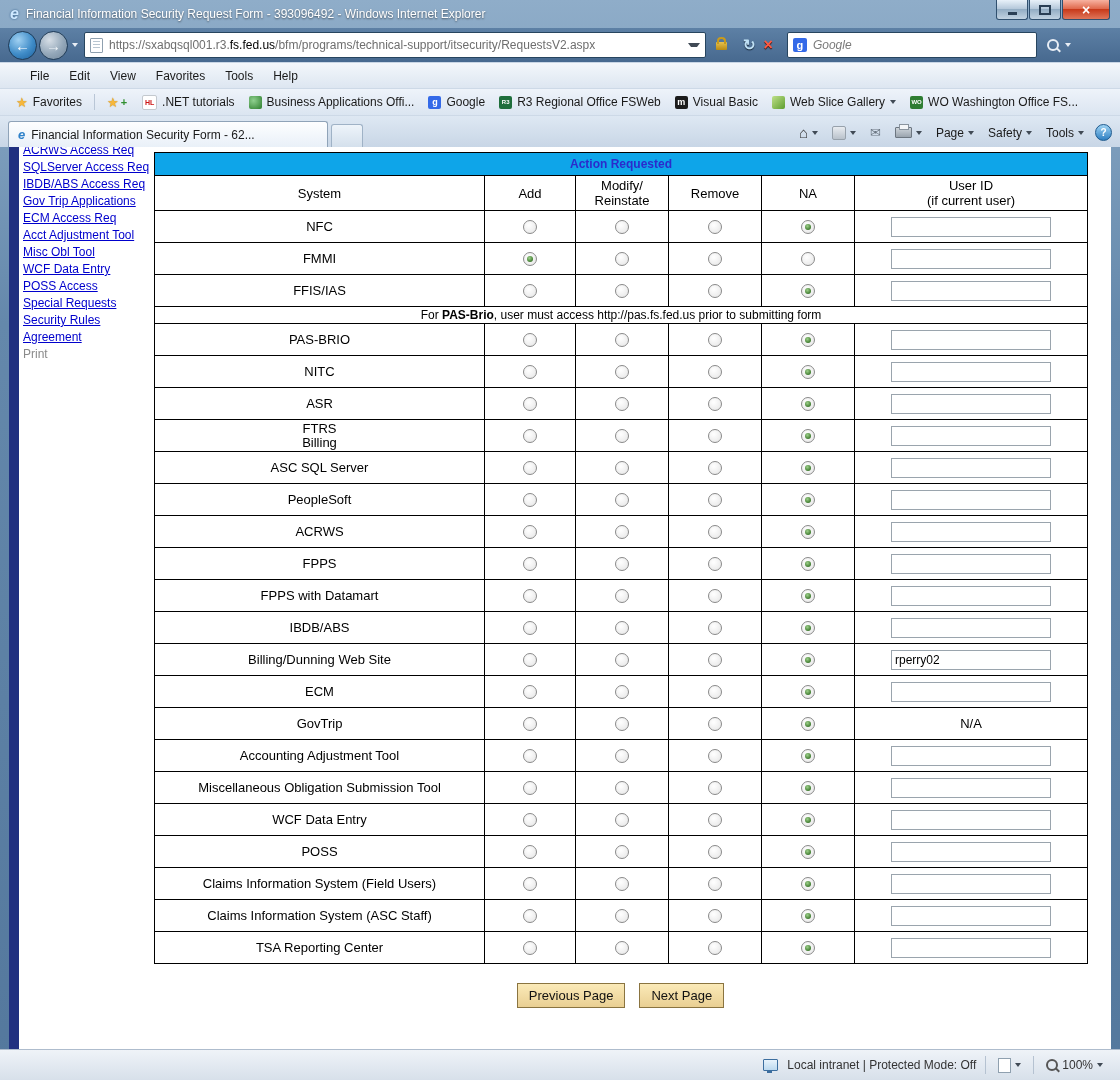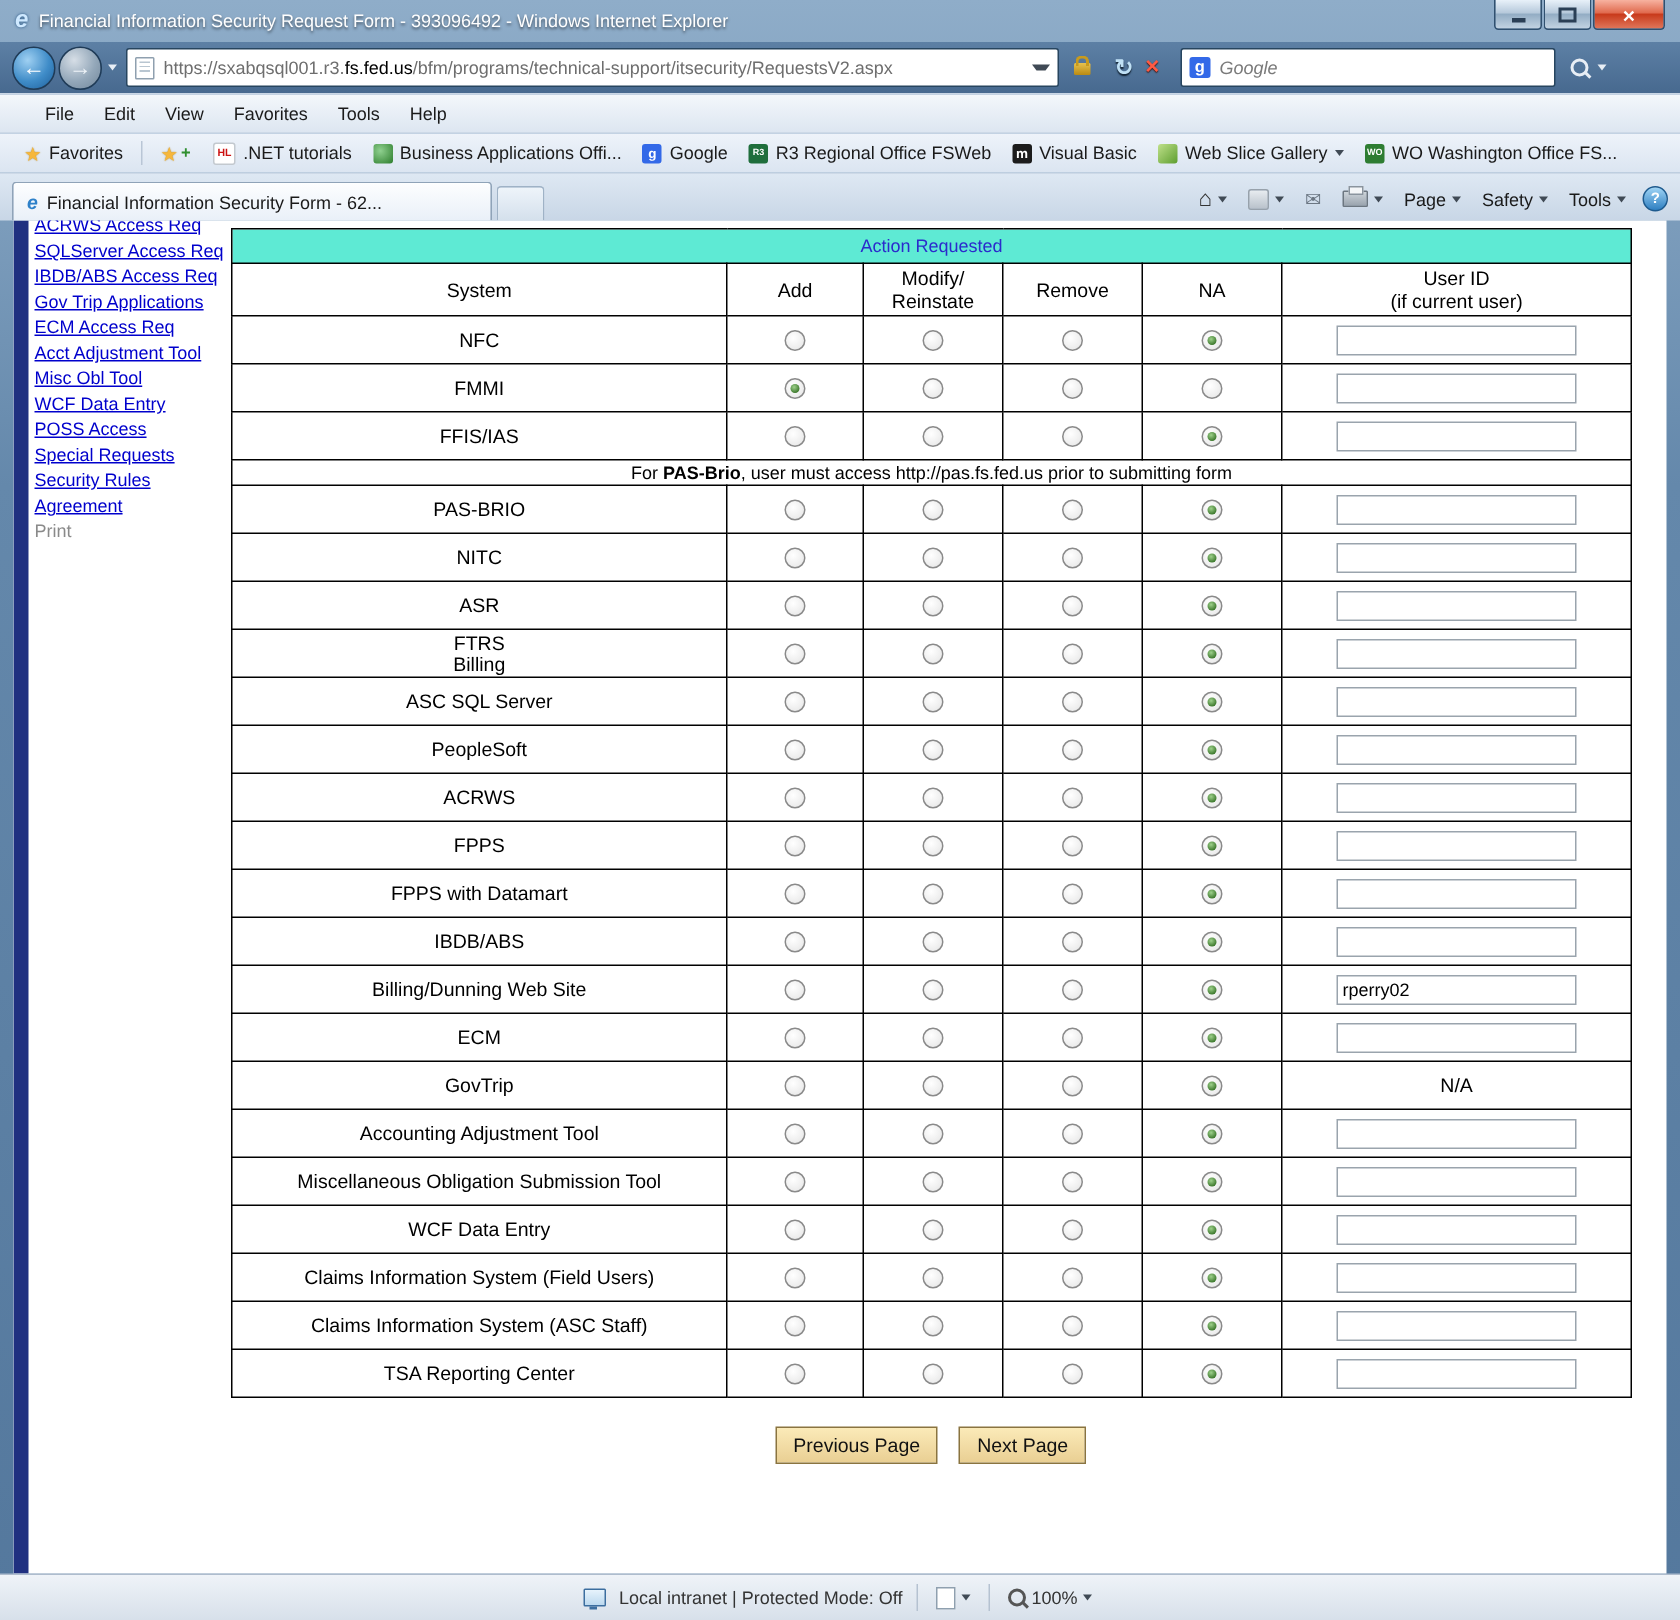--- a/index.html
+++ b/index.html
@@ -84,33 +84,33 @@
   .viewport{position:relative;margin:0 9px;height:902px;background:#fff;overflow:hidden;display:flex;}
   .page-strip{width:10px;background:#203080;flex:none;}
   .sidebar{width:131px;flex:none;padding-left:4px;margin-top:-5px;}
   .side-link{display:block;color:#0000cc;text-decoration:underline;font-size:12px;line-height:17px;cursor:pointer;}
   .side-print{display:block;color:#8a8a8a;font-size:12px;line-height:17px;}
   .main{flex:1;padding-top:5px;}
 
   
   table.req{border-collapse:collapse;table-layout:fixed;width:933px;}
   .req td,.req th{border:1px solid #000;font-size:13px;font-weight:normal;text-align:center;vertical-align:middle;color:#000;padding:0 2px;}
-  .req .hdr td{background:#5eead4;color:#2b2bcc;font-weight:normal;font-size:12px;height:22px;}
+  .req .hdr td{background:#0ea5e9;color:#2b2bcc;font-weight:bold;font-size:12px;height:22px;}
   .req .colhead th{height:34px;background:#fff;white-space:pre-line;line-height:15px;}
   .req .datarow{height:32px;}
   .req .datarow td{line-height:14px;white-space:pre-line;}
   .req .noterow td{height:16px;font-size:12px;}
   .uid-input{width:152px;height:16px;border:1px solid #9aa4ad;font-size:12px;padding:1px 3px;font-family:"Liberation Sans",sans-serif;}
   .radio{display:inline-block;width:12px;height:12px;border-radius:50%;border:1px solid #8a8a8a;background:radial-gradient(circle at 40% 35%,#ffffff,#e4e4e4);position:relative;vertical-align:middle;}
   .radio.sel::after{content:'';position:absolute;inset:3px;border-radius:50%;background:radial-gradient(circle at 40% 35%,#9ed18b,#3a762a 75%);}
   .pager{width:933px;display:flex;justify-content:center;gap:14px;margin-top:19px;align-items:flex-end;}
   .pg-btn{background:linear-gradient(#fbeab8,#e9cf93);border:1px solid #8a7440;padding:4px 11px;font-size:13px;color:#111;font-family:"Liberation Sans",sans-serif;cursor:pointer;}
 
   
-  .statusbar{height:30px;background:linear-gradient(180deg,#eff3f8,#d7e0ea);border-top:1px solid #aebccd;display:flex;align-items:center;justify-content:center;
+  .statusbar{height:30px;background:linear-gradient(180deg,#eff3f8,#d7e0ea);border-top:1px solid #aebccd;display:flex;align-items:center;justify-content:flex-end;
              padding:0 14px;font-size:12px;color:#333;gap:9px;}
   .pc-icon{width:13px;height:10px;border:1px solid #3c6e9f;background:linear-gradient(#e7f3fc,#bcd9ef);border-radius:1px;position:relative;}
   .pc-icon::after{content:'';position:absolute;left:3px;bottom:-3px;width:5px;height:2px;background:#3c6e9f;}
   .sb-sep{width:1px;height:18px;background:#b5c2d1;}
   .zoom-doc{width:11px;height:13px;background:#fff;border:1px solid #8fa0af;}
 </style>
 </head>
 <body>
 
 <div class="titlebar">
@@ -431,20 +431,28 @@
           </tr>
           <tr class="datarow">
             <td>WCF Data Entry</td>
             <td><span class="radio"></span></td>
             <td><span class="radio"></span></td>
             <td><span class="radio"></span></td>
             <td><span class="radio sel"></span></td>
             <td><input type="text" class="uid-input" style=""></td>
           </tr>
           <tr class="datarow">
+            <td>POSS</td>
+            <td><span class="radio"></span></td>
+            <td><span class="radio"></span></td>
+            <td><span class="radio"></span></td>
+            <td><span class="radio sel"></span></td>
+            <td><input type="text" class="uid-input" style=""></td>
+          </tr>
+          <tr class="datarow">
             <td>Claims Information System (Field Users)</td>
             <td><span class="radio"></span></td>
             <td><span class="radio"></span></td>
             <td><span class="radio"></span></td>
             <td><span class="radio sel"></span></td>
             <td><input type="text" class="uid-input" style=""></td>
           </tr>
           <tr class="datarow">
             <td>Claims Information System (ASC Staff)</td>
             <td><span class="radio"></span></td>

